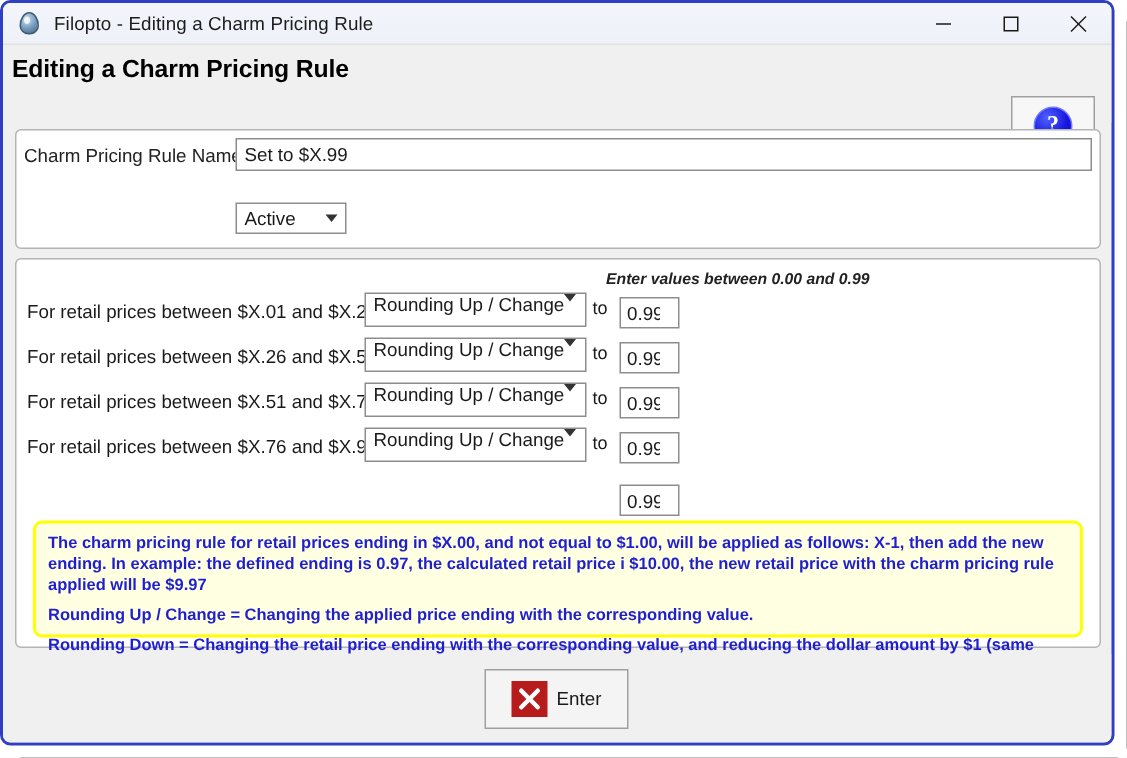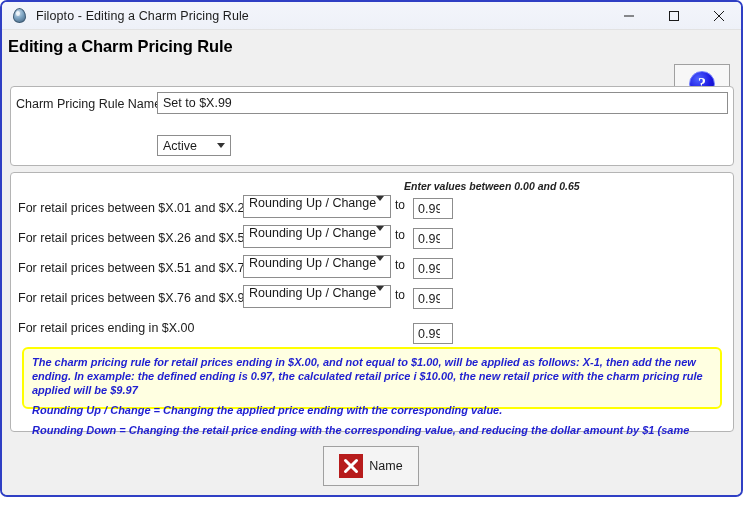--- a/index.html
+++ b/index.html
@@ -246,26 +246,25 @@
     padding: 0 12px 0 4px;
     line-height: 19px;
     font-family: "Liberation Sans", sans-serif;
     outline: none;
   }
 
   
   #info-box {
     position: absolute;
     left: 11px; top: 174px;
-    width: 700px; height: 62px;
+    width: 700px; height: 78px;
     background: #ffffe1;
     border: 2px solid #ffff00;
     border-radius: 6px;
     padding: 6px 8px 0 8px;
-    font-style: italic;
   }
   #info-box p {
     margin: 0 0 6px 0;
     font-size: 11px;
     font-weight: bold;
     color: #1f1fd0;
     line-height: 14px;
   }
 
   
@@ -342,21 +341,21 @@
     <div id="rule-name-label">Charm Pricing Rule Name</div>
     <input id="rule-name-input" type="text" value="Set to $X.99" style="">
     <div id="status-label">Status</div>
     <div id="status-select">
       <span class="sel-text">Active</span>
       <span class="caret"></span>
     </div>
   </div>
 
   <div class="panel" id="panel-rules">
-    <div id="hint-text">Enter values between 0.00 and 0.65</div>
+    <div id="hint-text">Enter values between 0.00 and 0.99</div>
 
     <div class="rule-row" style="top:22px">
       <div class="rule-label">For retail prices between $X.01 and $X.25</div>
       <div class="rule-select">
         <span class="sel-text">Rounding Up / Change</span>
         <span class="caret"></span>
       </div>
       <div class="rule-to">to</div>
       <input class="rule-value" type="text" value="0.99" style="">
     </div>
@@ -385,36 +384,35 @@
       <div class="rule-label">For retail prices between $X.76 and $X.99</div>
       <div class="rule-select">
         <span class="sel-text">Rounding Up / Change</span>
         <span class="caret"></span>
       </div>
       <div class="rule-to">to</div>
       <input class="rule-value" type="text" value="0.99" style="">
     </div>
 
     <div class="rule-row" style="top:142px">
-      <div class="rule-label">For retail prices ending in $X.00</div>
       <input class="rule-value" type="text" style="top: 8px;" value="0.99">
     </div>
 
     <div id="info-box">
       <p>The charm pricing rule for retail prices ending in $X.00, and not equal to $1.00, will be applied as follows: X-1, then add the new ending. In example: the defined ending is 0.97, the calculated retail price i $10.00, the new retail price with the charm pricing rule applied will be $9.97</p>
       <p>Rounding Up / Change = Changing the applied price ending with the corresponding value.</p>
       <p>Rounding Down = Changing the retail price ending with the corresponding value, and reducing the dollar amount by $1 (same calculation as prices ending with $X.00).</p>
     </div>
   </div>
 
   <div id="footer">
     <div id="close-button">
       <div id="close-x-icon">
         <svg width="18" height="18" viewBox="0 0 18 18">
           <line x1="3.5" y1="3.5" x2="14.5" y2="14.5" stroke="#ffffff" stroke-width="3" stroke-linecap="round"></line>
           <line x1="14.5" y1="3.5" x2="3.5" y2="14.5" stroke="#ffffff" stroke-width="3" stroke-linecap="round"></line>
         </svg>
       </div>
-      <div id="close-label">Name</div>
+      <div id="close-label">Enter</div>
     </div>
   </div>
 
 </div>
 
 </body></html>

